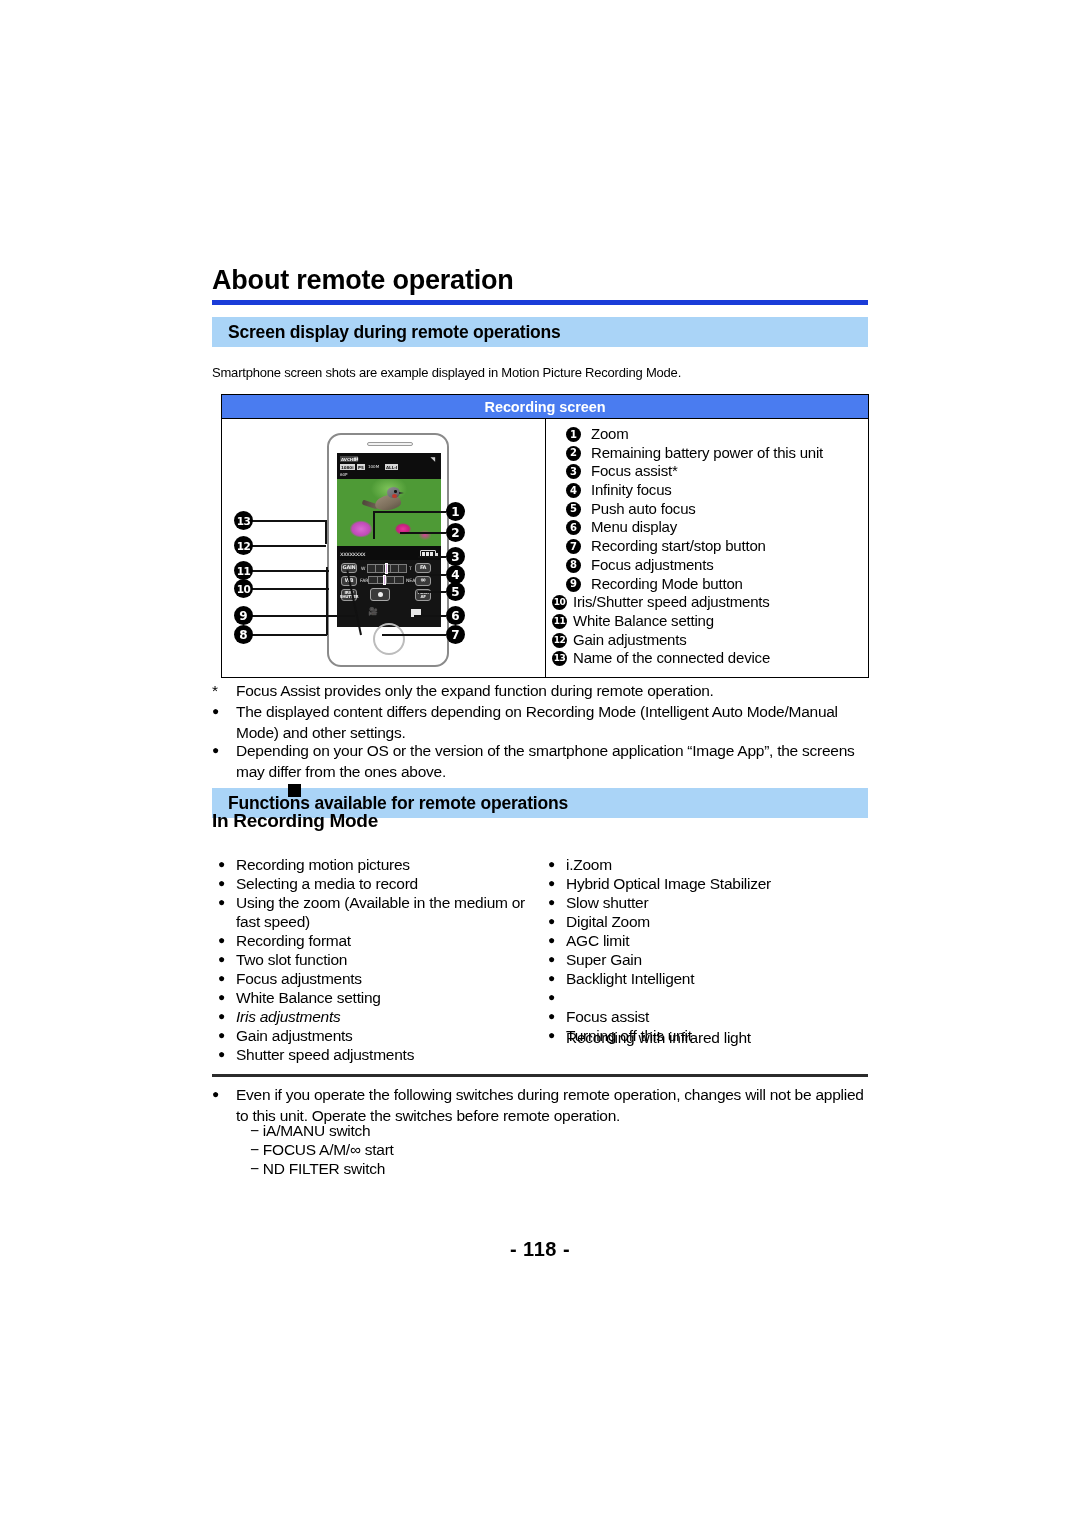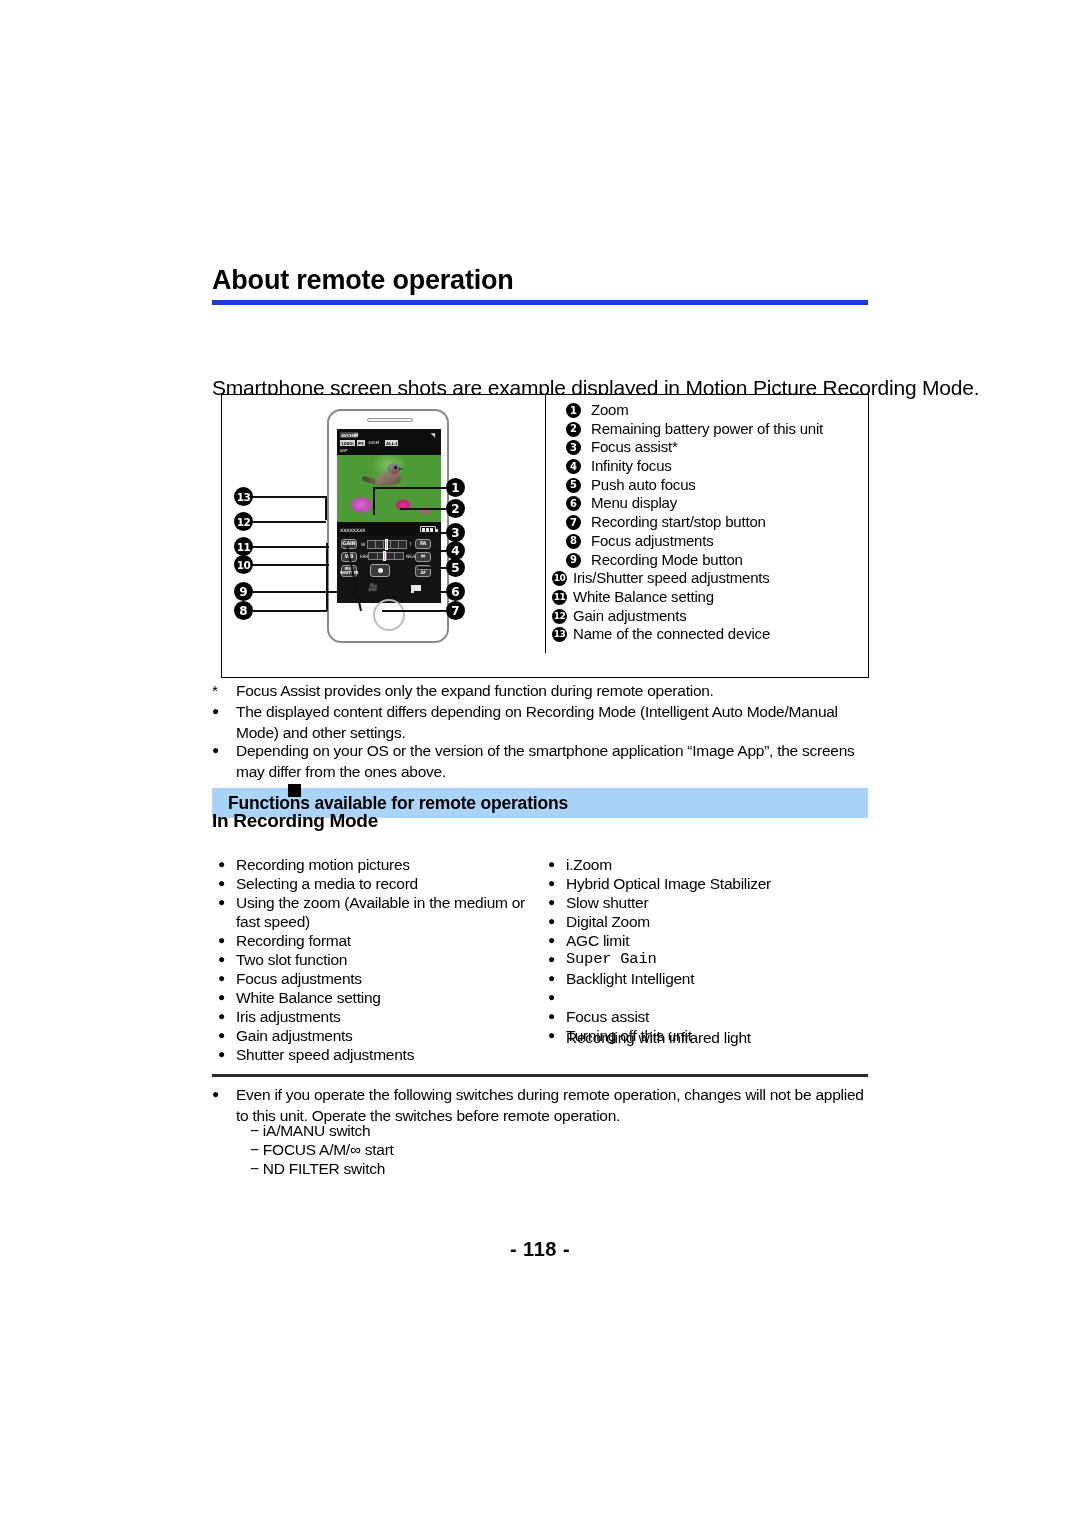--- a/index.html
+++ b/index.html
@@ -26,22 +26,22 @@
   .section-bar {
     position: absolute; left: 212px; width: 656px; height: 30px;
     background: #aad4f7;
     display: flex; align-items: center;
   }
   .section-bar span {
     padding-left: 16px; font-size: 17.5px; font-weight: bold; letter-spacing: -0.2px;
   }
 
   .intro-line {
-    position: absolute; left: 212px; top: 376px;
-    font-size: 21px; letter-spacing: -0.2px;
+    position: absolute; left: 212px; top: 365px;
+    font-size: 13px; letter-spacing: -0.2px;
   }
 
   
   .rec-table {
     position: absolute; left: 221px; top: 394px;
     width: 648px; height: 284px;
     border: 1.5px solid #000;
     background: #fff;
   }
   .rec-table-header {
@@ -232,24 +232,30 @@
   }
 </style>
 </head>
 <body>
 
 <div id="page">
 
   <div class="page-title">About remote operation</div>
   <div class="title-rule"></div>
 
+  <div class="section-bar" style="top:317px;">
+    <span>Screen display during remote operations</span>
+  </div>
 
   <div class="intro-line">Smartphone screen shots are example displayed in Motion Picture Recording Mode.</div>
 
   <div class="rec-table">
+    <div class="rec-table-header">
+      <span>Recording screen</span>
+    </div>
     <div class="rec-table-body">
 
       <div class="rec-col-left">
         <div class="phone-wrap">
 
           <div class="phone-body">
             <div class="phone-speaker"></div>
 
             <div class="phone-screen">
 
@@ -472,21 +478,21 @@
   <div class="li" style="left:218px; top:969px; width:320px;">
       <span class="dot">●</span>
       <span class="tx" style="padding-left:18px;">Focus adjustments</span>
     </div>
   <div class="li" style="left:218px; top:988px; width:320px;">
       <span class="dot">●</span>
       <span class="tx" style="padding-left:18px;">White Balance setting</span>
     </div>
   <div class="li" style="left:218px; top:1007px; width:320px;">
       <span class="dot">●</span>
-      <span class="tx" style="padding-left:18px;">Iris adjustments</span>
+      <span class="tx" style="padding-left:18px;font-style:italic;">Iris adjustments</span>
     </div>
   <div class="li" style="left:218px; top:1026px; width:320px;">
       <span class="dot">●</span>
       <span class="tx" style="padding-left:18px;">Gain adjustments</span>
     </div>
   <div class="li" style="left:218px; top:1045px; width:320px;">
       <span class="dot">●</span>
       <span class="tx" style="padding-left:18px;">Shutter speed adjustments</span>
     </div>
 
@@ -505,21 +511,21 @@
   <div class="li" style="left:548px; top:912px; width:320px;">
       <span class="dot">●</span>
       <span class="tx" style="padding-left:18px;">Digital Zoom</span>
     </div>
   <div class="li" style="left:548px; top:931px; width:320px;">
       <span class="dot">●</span>
       <span class="tx" style="padding-left:18px;">AGC limit</span>
     </div>
   <div class="li" style="left:548px; top:950px; width:320px;">
       <span class="dot">●</span>
-      <span class="tx" style="padding-left:18px;font-family:Liberation Mono, monospace;">Super Gain</span>
+      <span class="tx" style="padding-left:18px;">Super Gain</span>
     </div>
   <div class="li" style="left:548px; top:969px; width:320px;">
       <span class="dot">●</span>
       <span class="tx" style="padding-left:18px;">Backlight Intelligent</span>
     </div>
   <div class="li" style="left:548px; top:988px; width:320px;">
       <span class="dot">●</span>
       <span class="tx" style="padding-left:18px;margin-top:40px;">Recording with infrared light</span>
     </div>
   <div class="li" style="left:548px; top:1007px; width:320px;">

